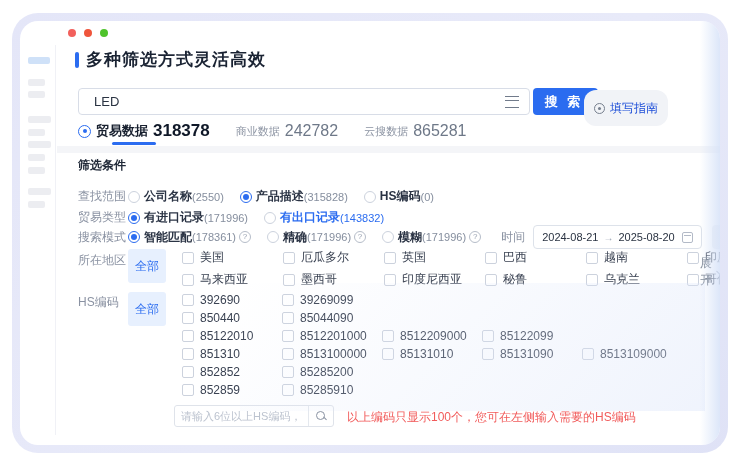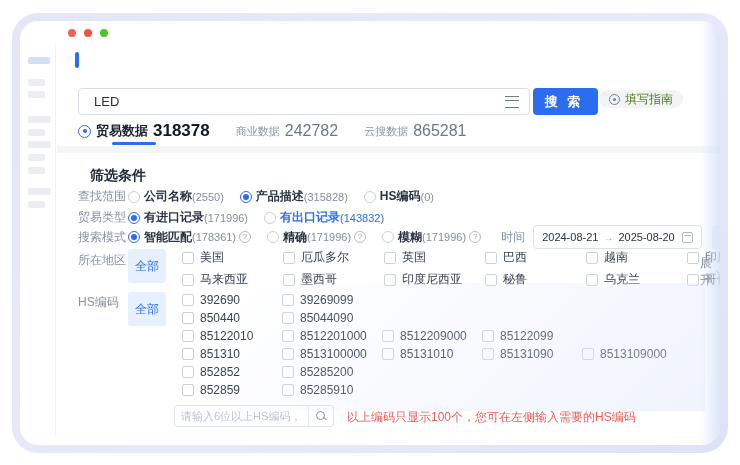--- a/index.html
+++ b/index.html
@@ -36,37 +36,37 @@
   .page-title{position:absolute;left:66px;top:27px;font-size:17px;font-weight:700;color:#1a2333;letter-spacing:1px;}
   
   .search-box{position:absolute;left:58px;top:67px;width:452px;height:27px;box-sizing:border-box;
     border:1px solid #d8dde7;border-radius:4px;display:flex;align-items:center;padding:0 10px 0 13px;background:#fff;}
   .search-box input{border:none;outline:none;flex:1;font-size:13px;color:#2a3342;
     font-family:"Liberation Sans","DejaVu Sans",sans-serif;background:transparent;}
   .lines-icon{width:14px;height:10px;border-top:1.6px solid #717b8b;border-bottom:1.6px solid #717b8b;position:relative;margin-left:8px;cursor:pointer;}
   .lines-icon::after{content:'';position:absolute;left:0;right:0;top:3.4px;height:1.6px;background:#717b8b;}
   .search-btn{position:absolute;left:513px;top:67px;width:65px;height:27px;background:#2b6cf0;color:#fff;
     font-size:13px;font-weight:600;letter-spacing:3px;border:none;border-radius:4px;display:flex;align-items:center;justify-content:center;padding-left:3px;cursor:pointer;}
-  .guide-chip{position:absolute;left:579px;top:69px;height:18px;padding:0 10px;background:#f1f3f7;border-radius:12px;
-    display:flex;align-items:center;gap:5px;font-size:12px;color:#4d7c0f;cursor:pointer;}
+  .guide-chip{position:absolute;left:564px;top:69px;height:36px;padding:0 10px;background:#f1f3f7;border-radius:12px;
+    display:flex;align-items:center;gap:5px;font-size:12px;color:#1d4ed8;cursor:pointer;}
   .target-icon{width:11px;height:11px;border:1.2px solid #767f8e;border-radius:50%;position:relative;flex-shrink:0;box-sizing:border-box;}
   .target-icon::after{content:'';position:absolute;left:50%;top:50%;width:3px;height:3px;margin:-1.5px 0 0 -1.5px;border-radius:50%;background:#767f8e;}
   
   .tabs{position:absolute;left:58px;top:100px;display:flex;align-items:center;gap:26px;}
   .tab{display:flex;align-items:center;gap:5px;cursor:pointer;}
   .tab-icon{display:none;width:13px;height:13px;border:1.5px solid #2b6cf0;border-radius:50%;position:relative;box-sizing:border-box;flex-shrink:0;}
   .tab-icon::after{content:'';position:absolute;left:50%;top:50%;width:4px;height:4px;margin:-2px 0 0 -2px;border-radius:50%;background:#2b6cf0;}
   .tab-icon.show{display:inline-block;}
   .tab-label{font-size:11px;color:#8b93a2;}
   .tab-count{font-size:16px;color:#6e7888;font-weight:500;}
   .tab.active .tab-label{font-size:13px;font-weight:700;color:#18202f;}
   .tab.active .tab-count{font-size:17px;font-weight:700;color:#0f1828;}
   .tab-underline{position:absolute;left:92px;top:121px;width:44px;height:3px;background:#2b6cf0;border-radius:2px;}
   .band{position:absolute;left:37px;top:125px;width:663px;height:7px;background:#f4f5f8;}
-  .sec-title{position:absolute;left:58px;top:146px;font-size:14px;font-weight:700;color:#202938;margin-left:12px;}
+  .sec-title{position:absolute;left:58px;top:136px;font-size:12px;font-weight:700;color:#202938;}
   
   .row{position:absolute;left:58px;right:16px;display:flex;align-items:center;}
   .row-label{width:50px;flex-shrink:0;font-size:12px;color:#8a92a2;}
   .opts{display:flex;align-items:center;}
   .opt{display:flex;align-items:center;margin-right:16px;cursor:pointer;}
   .radio{width:12px;height:12px;border:1px solid #ccd2dd;border-radius:50%;background:#fff;box-sizing:border-box;margin-right:4px;flex-shrink:0;position:relative;}
   .radio.on{border-color:#2b6cf0;}
   .radio.on::after{content:'';position:absolute;inset:2px;border-radius:50%;background:#2b6cf0;}
   .opt-label{font-size:12px;font-weight:700;color:#2a3344;white-space:nowrap;}
   .opt-count{font-size:11px;color:#858e9e;white-space:nowrap;}
@@ -131,20 +131,21 @@
       <div class="sk" style="top:108px;width:17px;"></div>
       <div class="sk" style="top:120px;width:23px;"></div>
       <div class="sk" style="top:133px;width:17px;"></div>
       <div class="sk" style="top:146px;width:17px;"></div>
       <div class="sk" style="top:167px;width:23px;"></div>
       <div class="sk" style="top:180px;width:17px;"></div>
     </div>
     <div class="vdiv"></div>
 
     <div class="accent"></div>
+    <div class="page-title">多种筛选方式灵活高效</div>
 
     <div class="search-box">
       <input type="text" value="LED" style="">
       <span class="lines-icon"></span>
     </div>
     <button class="search-btn">搜 索</button>
     <div class="guide-chip">
       <span class="target-icon"></span>
       <span>填写指南</span>
     </div>

